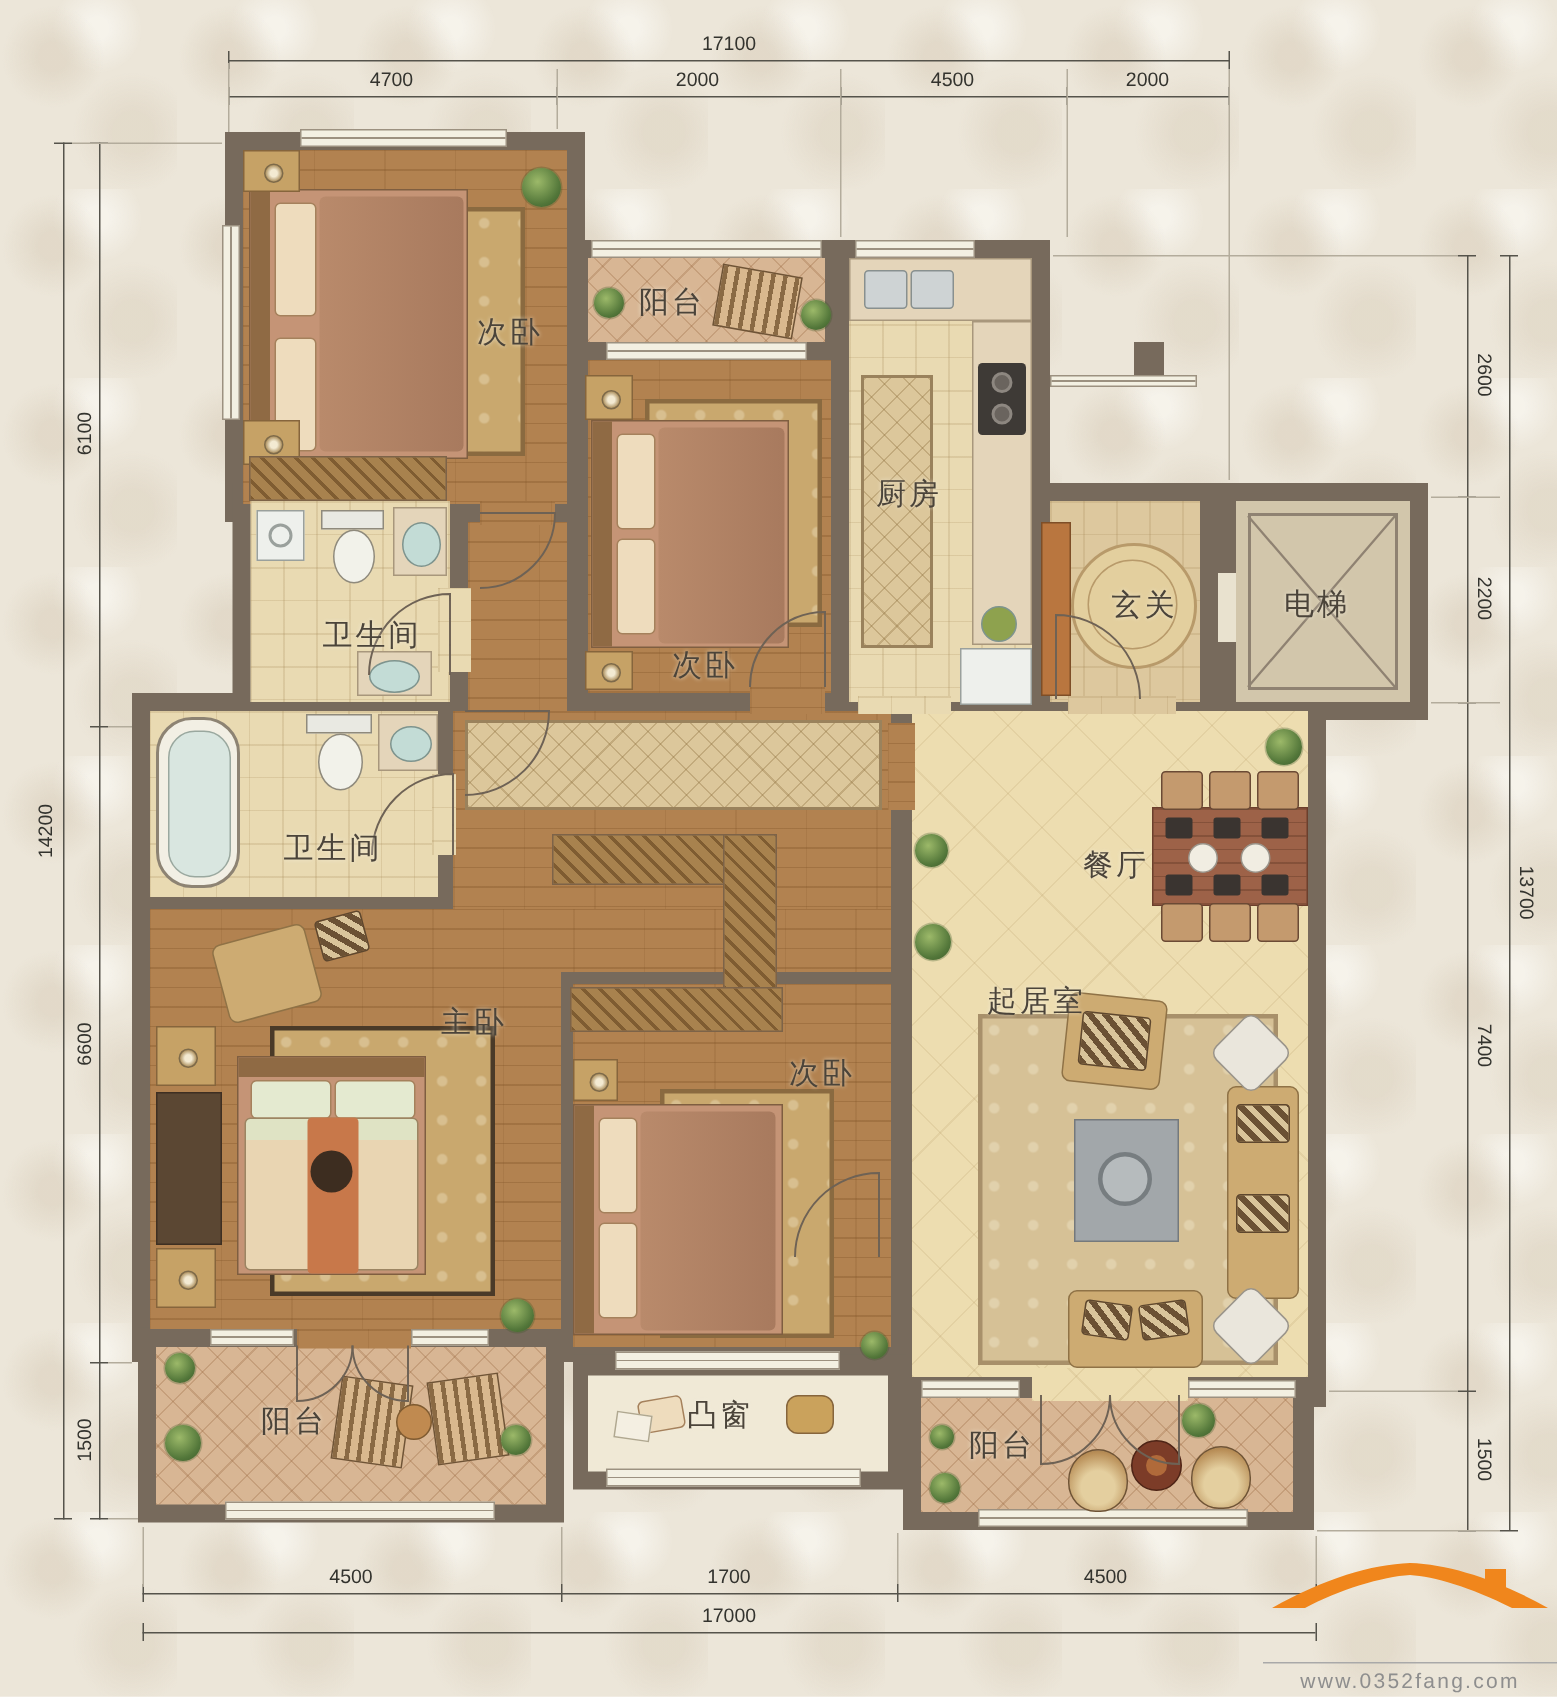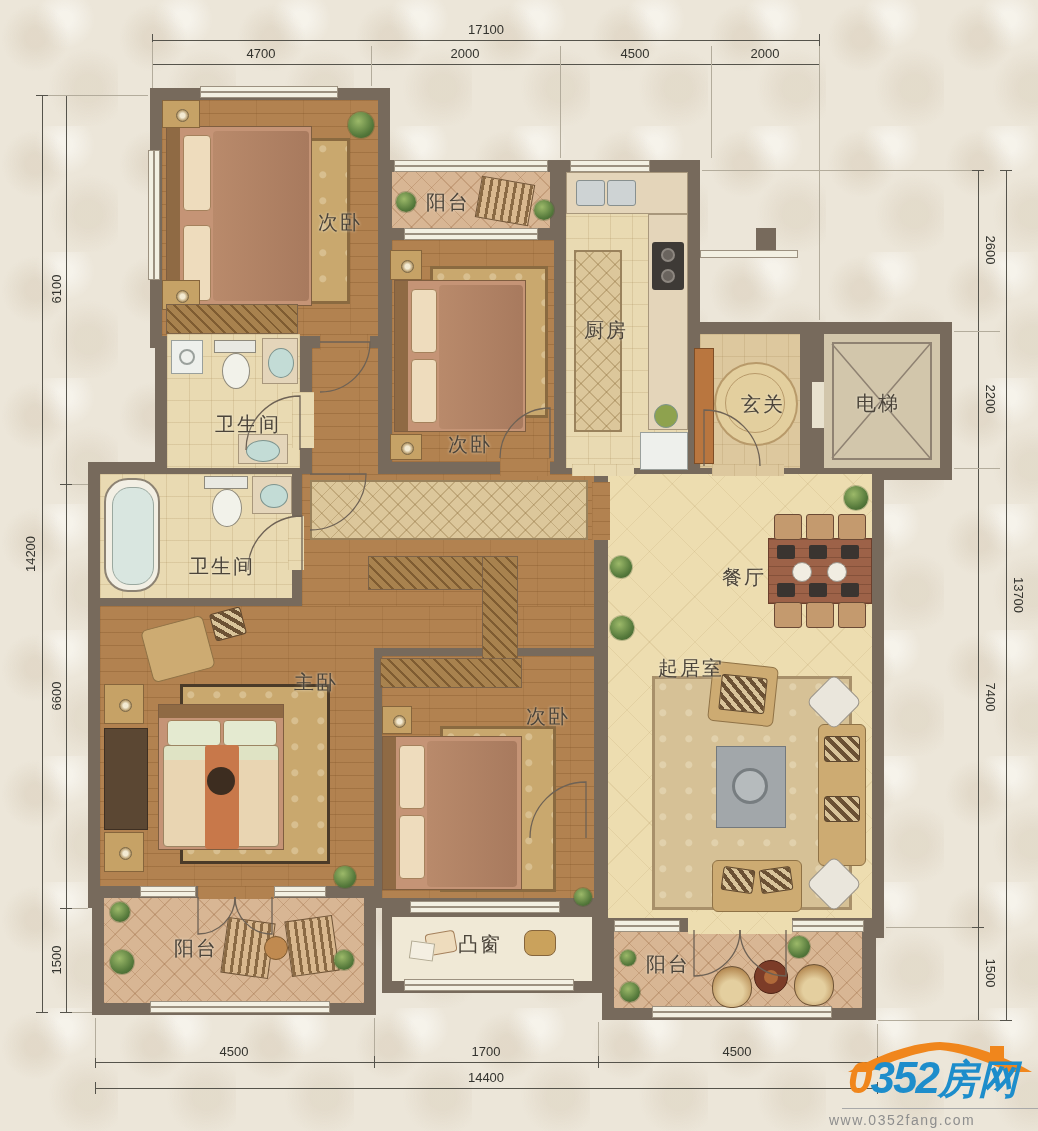--- a/index.html
+++ b/index.html
@@ -74,21 +74,21 @@
   .dimvr{transform:translate(-50%,-50%) rotate(90deg);}
   .dln{position:absolute;background:#55534b;}
   .ext{position:absolute;background:#b3ac9c;}
   .tk{position:absolute;background:#55534b;}
   .rot8{transform:rotate(8deg);} .rotm8{transform:rotate(-8deg);}
   .rot10{transform:rotate(10deg);} .rotm10{transform:rotate(-10deg);}
   .rotm15{transform:rotate(-15deg);} .rot6{transform:rotate(6deg);}
   #logo-text{position:absolute;left:848px;top:1056px;width:190px;font-weight:bold;font-style:italic;font-size:44px;letter-spacing:-2px;line-height:1;white-space:nowrap;}
   #logo-text .z{color:#f0861c;} #logo-text .b{color:#1d8dcb;}
   #logo-text .cn{font-size:40px;letter-spacing:0;}
-  #logo-url{position:absolute;left:804px;top:1112px;width:196px;text-align:center;font-size:14px;color:#8e8e8e;letter-spacing:1.5px;}
+  #logo-url{position:absolute;left:842px;top:1112px;width:196px;text-align:center;font-size:14px;color:#8e8e8e;letter-spacing:1.5px;}
 </style>
 </head>
 <body>
 
 <div id="stage">
 
   <div class="wall" style="left:150px;top:88px;width:240px;height:260px;"></div>
   <div class="wall" style="left:382px;top:160px;width:318px;height:320px;"></div>
   <div class="wall" style="left:688px;top:322px;width:264px;height:158px;"></div>
   <div class="wall" style="left:155px;top:322px;width:235px;height:158px;"></div>
@@ -381,21 +381,21 @@
   <div class="dln" style="left:95px;top:1088px;width:782px;height:1px;"></div>
   <div class="tk" style="left:95px;top:1056px;width:1px;height:12px;"></div>
   <div class="tk" style="left:374px;top:1056px;width:1px;height:12px;"></div>
   <div class="tk" style="left:598px;top:1056px;width:1px;height:12px;"></div>
   <div class="tk" style="left:877px;top:1056px;width:1px;height:12px;"></div>
   <div class="tk" style="left:95px;top:1082px;width:1px;height:12px;"></div>
   <div class="tk" style="left:877px;top:1082px;width:1px;height:12px;"></div>
   <div class="dim" style="left:234px;top:1051px;">4500</div>
   <div class="dim" style="left:486px;top:1051px;">1700</div>
   <div class="dim" style="left:737px;top:1051px;">4500</div>
-  <div class="dim" style="left:486px;top:1077px;">14400</div>
+  <div class="dim" style="left:486px;top:1077px;">17000</div>
 
   <div class="ext" style="left:152px;top:42px;width:1px;height:46px;"></div>
   <div class="ext" style="left:371px;top:46px;width:1px;height:40px;"></div>
   <div class="ext" style="left:560px;top:46px;width:1px;height:112px;"></div>
   <div class="ext" style="left:711px;top:46px;width:1px;height:112px;"></div>
   <div class="ext" style="left:819px;top:46px;width:1px;height:274px;"></div>
   <div class="ext" style="left:48px;top:95px;width:100px;height:1px;"></div>
   <div class="ext" style="left:72px;top:484px;width:16px;height:1px;"></div>
   <div class="ext" style="left:72px;top:908px;width:16px;height:1px;"></div>
   <div class="ext" style="left:72px;top:1012px;width:20px;height:1px;"></div>
@@ -406,19 +406,16 @@
   <div class="ext" style="left:878px;top:1020px;width:122px;height:1px;"></div>
   <div class="ext" style="left:95px;top:1018px;width:1px;height:40px;"></div>
   <div class="ext" style="left:374px;top:1018px;width:1px;height:38px;"></div>
   <div class="ext" style="left:598px;top:1022px;width:1px;height:34px;"></div>
   <div class="ext" style="left:877px;top:1024px;width:1px;height:32px;"></div>
 
   <svg width="192" height="36" viewBox="0 0 192 36" style="position:absolute;left:844px;top:1038px;">
     <path d="M4,34 C40,14 70,5 96,4 C124,5 156,16 188,34 L164,34 C136,20 112,13 96,12 C78,13 48,22 26,34 Z" fill="#f0861c"></path>
     <rect x="146" y="8" width="14" height="14" fill="#f0861c"></rect>
   </svg>
-  <div id="logo-text">
-    <span class="z">0</span><span class="b">352</span><span class="b cn">房网</span>
-  </div>
   <div class="abs" style="left:842px;top:1108px;width:196px;height:1px;background:#a9a9a9;"></div>
   <div id="logo-url">www.0352fang.com</div>
 
 </div>
 
 </body></html>

